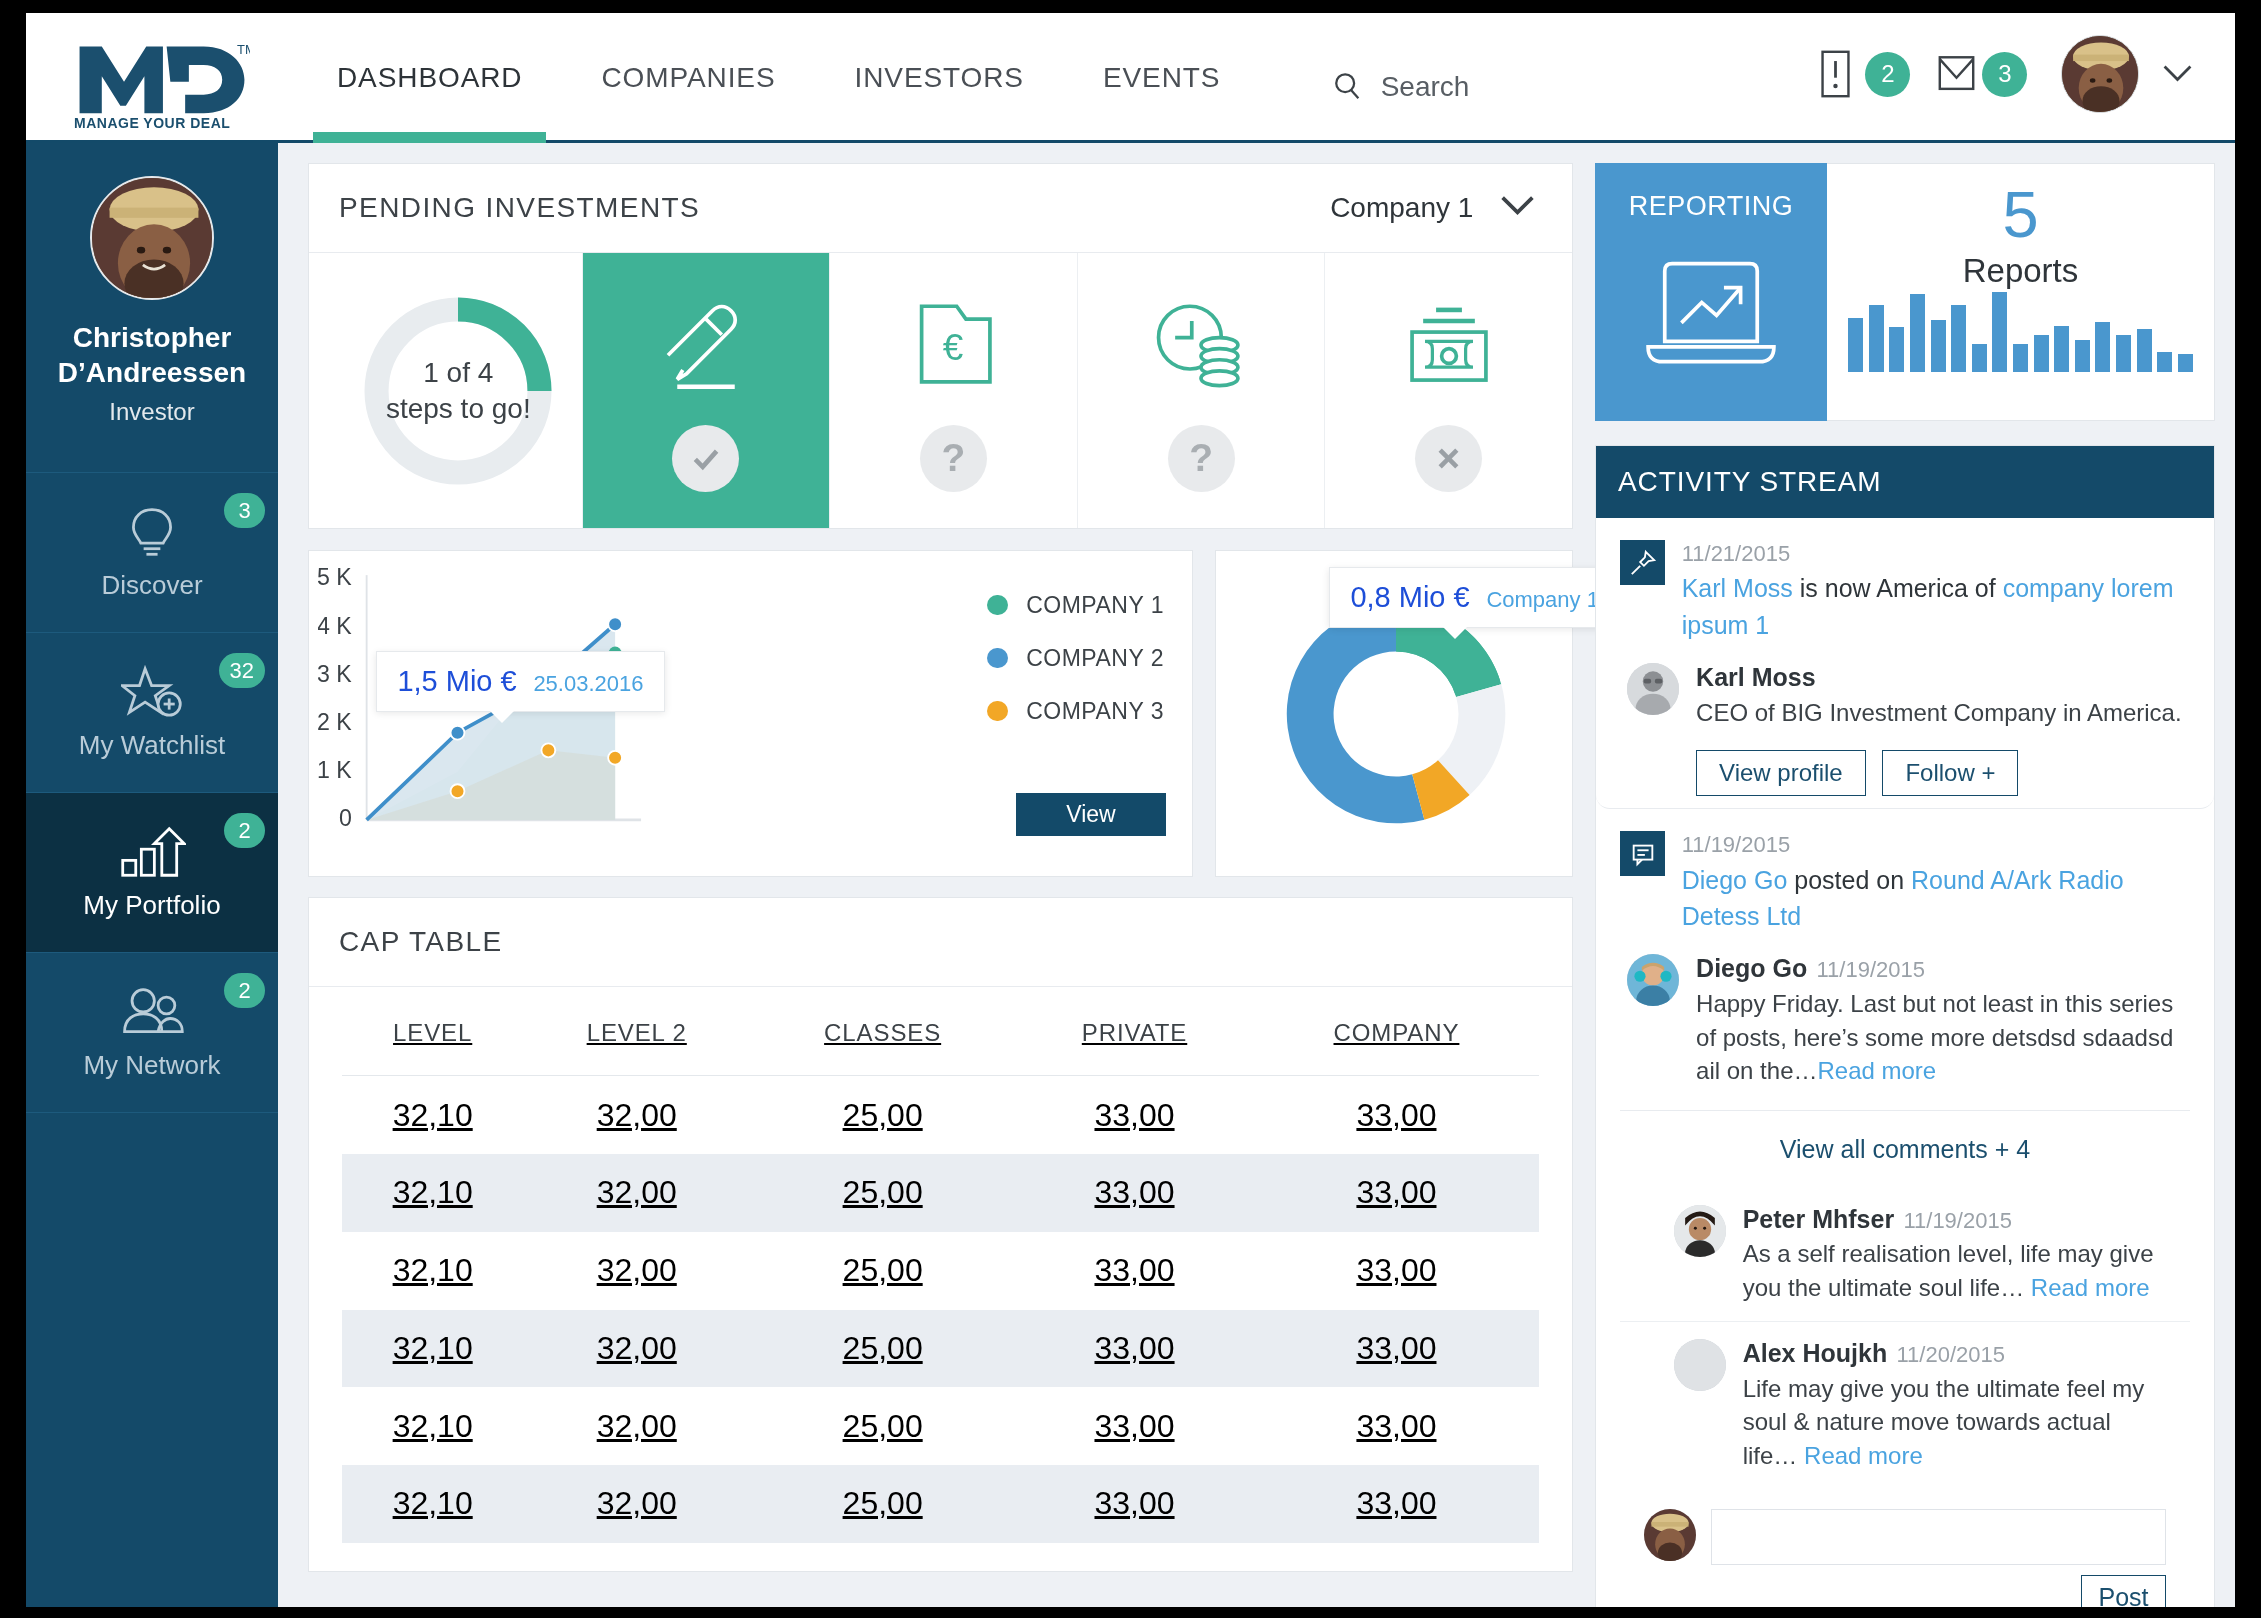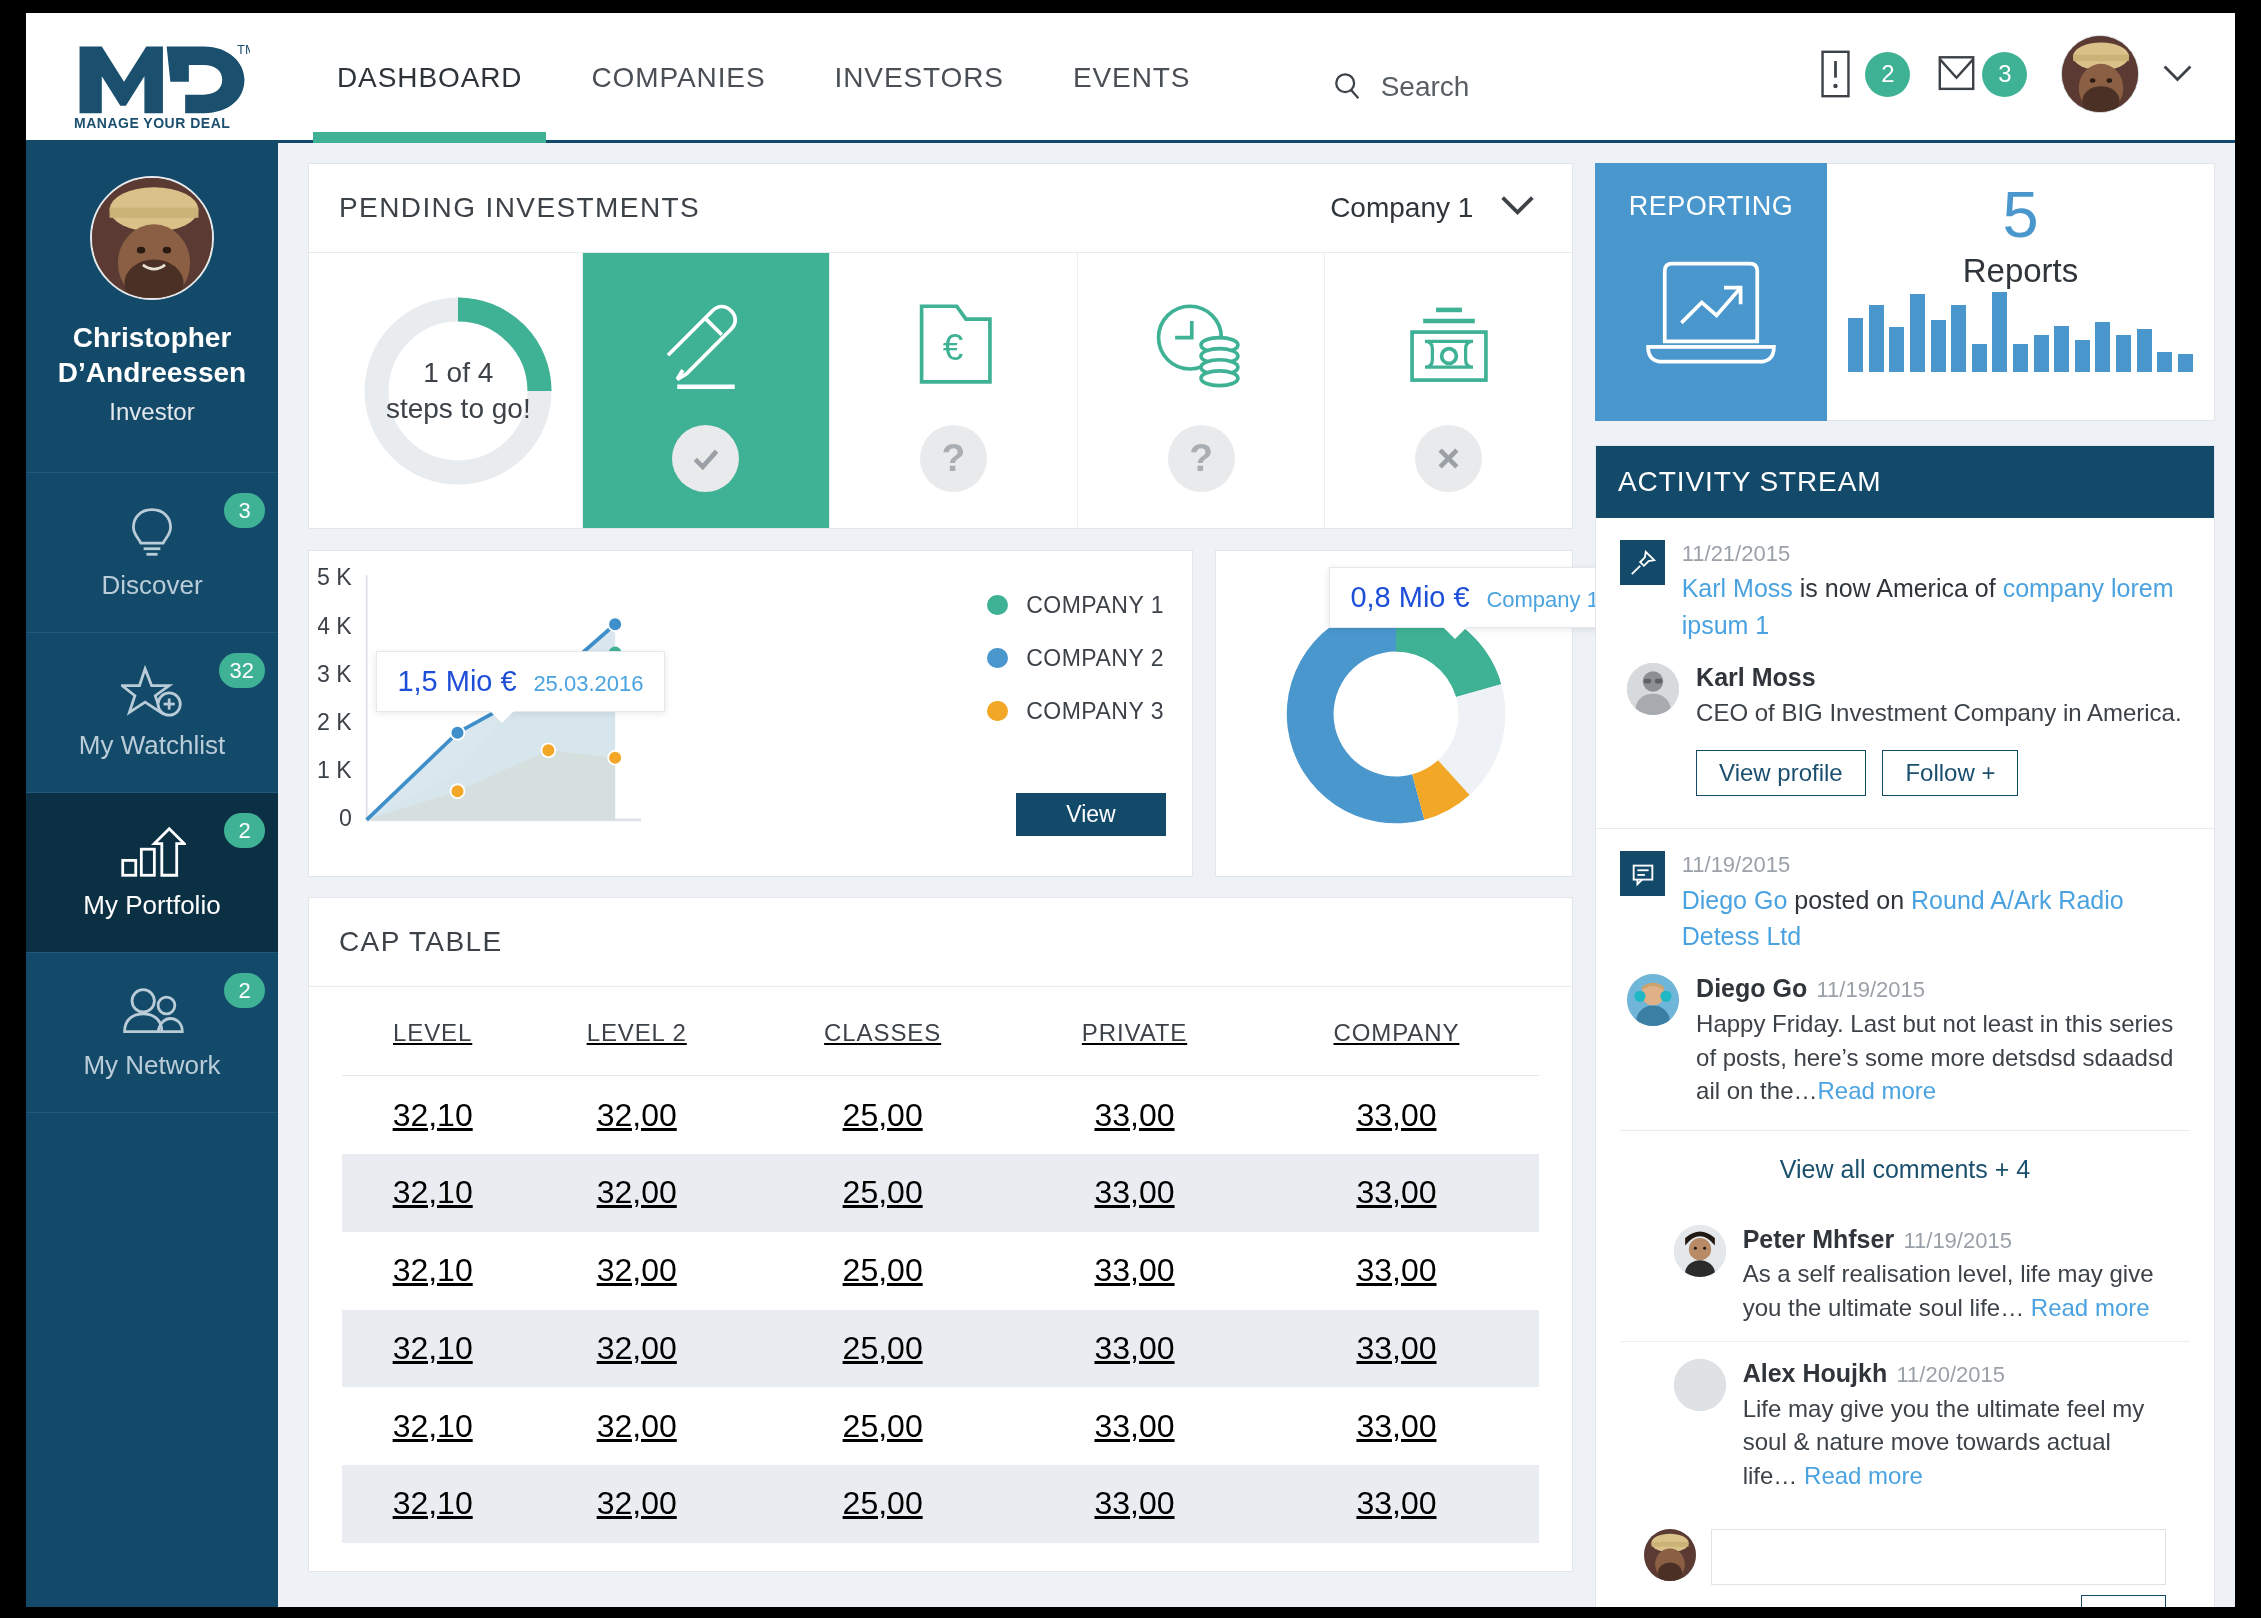--- a/index.html
+++ b/index.html
@@ -30,21 +30,21 @@
   }
   .logo svg { display:block; }
   .logo-word {
     position: absolute; left: 48px; top: 102px;
     font-size: 14px; font-weight: bold; letter-spacing: 0.5px;
     color: #1b4f6e;
   }
   .navtabs {
     position: absolute; left: 278px; top: 0;
     height: 130px;
-    display: flex; align-items: center; gap: 3px;
+    display: flex; align-items: center; gap: 13px;
   }
   .navtab {
     position: relative;
     padding: 0 33px;
     height: 130px;
     display: flex; align-items: center;
     font-size: 28px; letter-spacing: 0.9px;
     color: #4a4f55;
     cursor: pointer;
   }
@@ -260,21 +260,21 @@
   .rep-lbl { font-size: 33px; color: #2f353a; margin-top: 1.9px; }
   .spark { display: flex; align-items: flex-end; gap: 5.6px; height: 67px; margin-top: 15px; }
   .spark i { display: block; width: 15px; background: #4a97ce; }
 
   .stream { background: #fff; border: 0.9px solid #e2e6ea; }
   .stream-head {
     height: 72px; background: #144a69; color: #fff;
     display: flex; align-items: center; padding: 0 22px;
     font-size: 28px; letter-spacing: 0.9px;
   }
-  .post { padding: 22px 24px 32px 24px; border-bottom: 0.9px solid #e8ebef; }
+  .post { padding: 22px 24px 12px 24px; border-bottom: 0.9px solid #e8ebef; border-radius: 14px; }
   .post-top { display: flex; gap: 16.7px; }
   .post-badge {
     width: 45px; height: 45px; background: #144a69;
     display:flex; align-items:center; justify-content:center;
     flex: 0 0 45px;
   }
   .post-date { font-size: 22px; color: #9aa1a8; line-height: 1.3; }
   .post-head-txt { font-size: 25px; line-height: 1.45; color: #2f353a; margin-top: 1.9px; }
   .lnk { color: #4aa3e0; cursor: pointer; }
   .post-body { display: flex; gap: 16.7px; margin-top: 20.4px; padding-left: 7.4px; }

